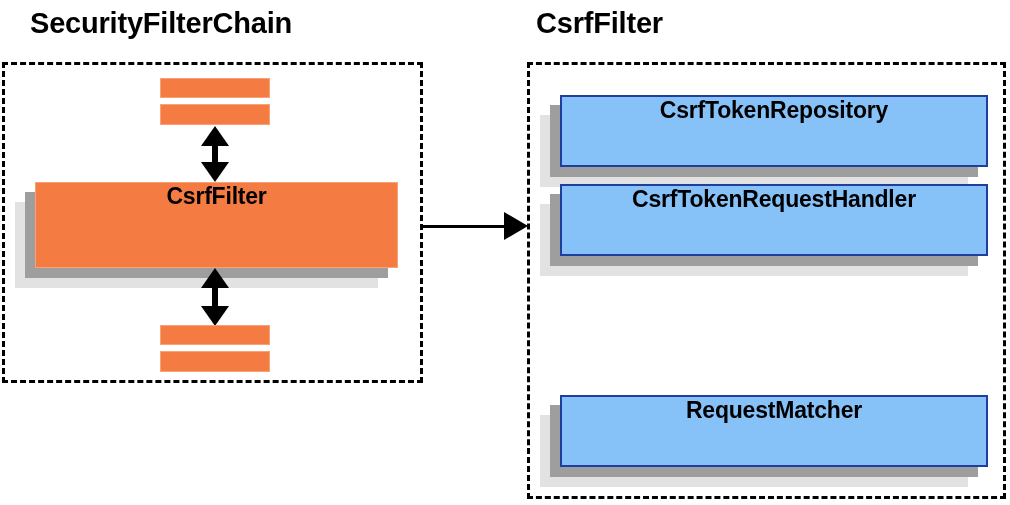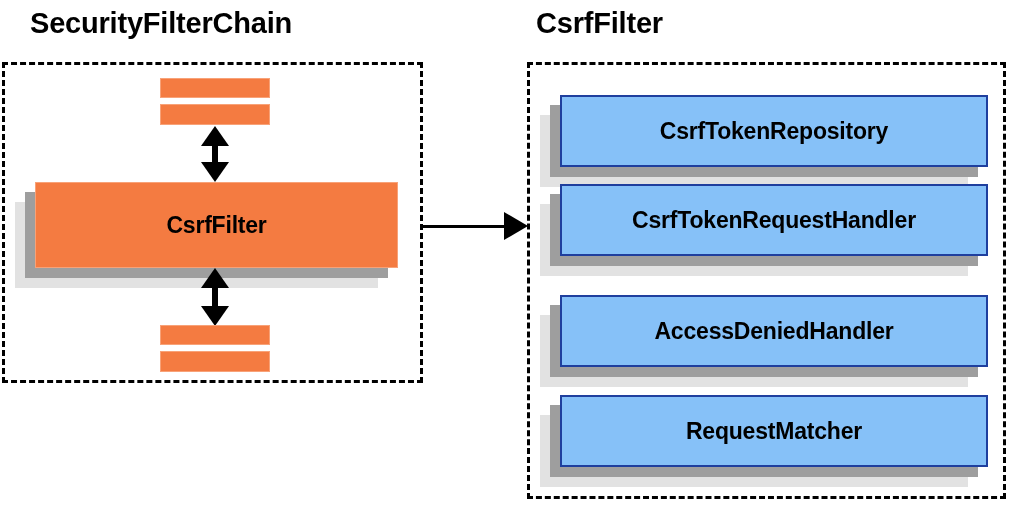--- a/index.html
+++ b/index.html
@@ -70,21 +70,21 @@
     background: #9e9e9e;
   }
   .stack-box .face {
     position: absolute;
     left: 0;
     top: 0;
     width: 100%;
     height: 100%;
     box-sizing: border-box;
     display: flex;
-    align-items: center;
+    align-items: flex-start;
     justify-content: center;
   }
   .stack-box .face-label {
     font-family: "Liberation Sans", sans-serif;
     font-weight: bold;
     font-size: 23px;
     color: #000000;
     white-space: nowrap;
     letter-spacing: -0.2px;
   }
@@ -187,27 +187,20 @@
   </div>
 
   <div class="stack-box box-blue" style="left:560px; top:184px; width:428px; height:72px;">
     <div class="shadow-light"></div>
     <div class="shadow-dark"></div>
     <div class="face">
       <span class="face-label">CsrfTokenRequestHandler</span>
     </div>
   </div>
 
-  <div class="stack-box box-blue" style="left:560px; top:295px; width:428px; height:72px;">
-    <div class="shadow-light"></div>
-    <div class="shadow-dark"></div>
-    <div class="face">
-      <span class="face-label">AccessDeniedHandler</span>
-    </div>
-  </div>
 
   <div class="stack-box box-blue" style="left:560px; top:395px; width:428px; height:72px;">
     <div class="shadow-light"></div>
     <div class="shadow-dark"></div>
     <div class="face">
       <span class="face-label">RequestMatcher</span>
     </div>
   </div>
 
 </div>

